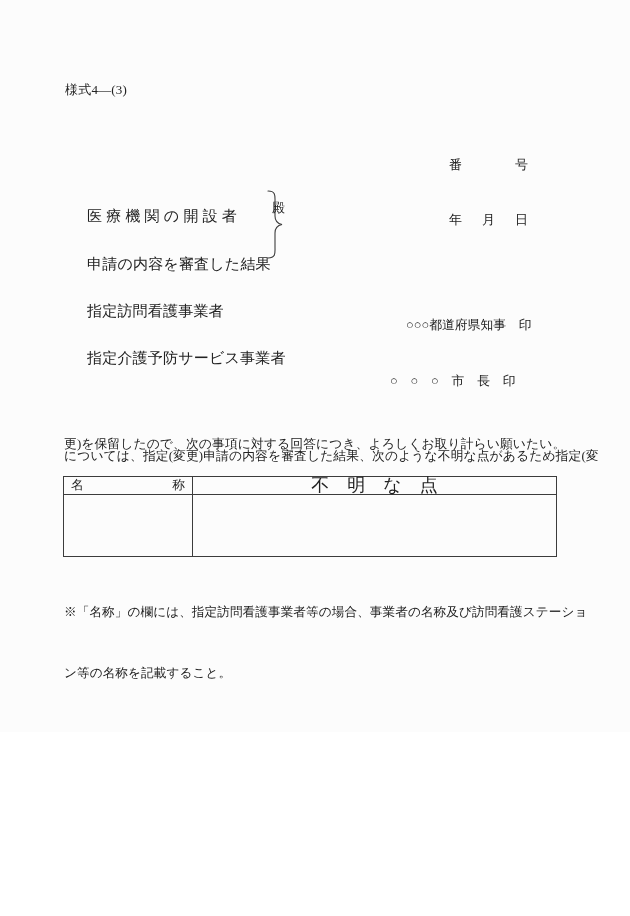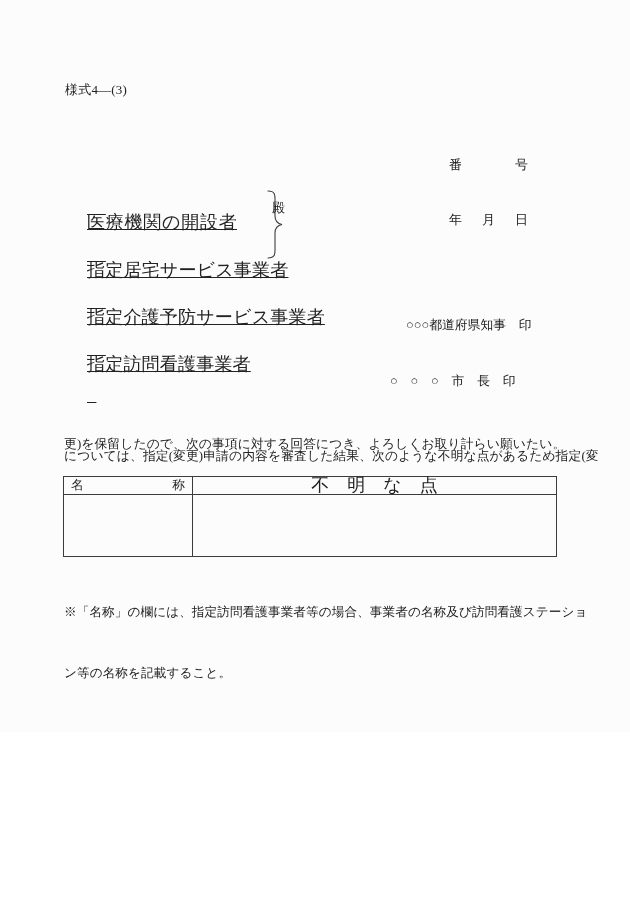--- a/index.html
+++ b/index.html
@@ -12,21 +12,21 @@
     overflow:hidden;
   }
   .abs { position:absolute; white-space:pre; }
   .t13 { font-size:13px; letter-spacing:0.2px; }
 
   
   .numblock { left:449px; top:120px; width:79px; }
   .numrow { display:flex; justify-content:space-between; height:19px; font-size:13px; }
 
   
-  .addr { left:87px; top:184px; font-size:18px; line-height:15.7px; letter-spacing:0.2px;text-decoration:underline; }
+  .addr { left:87px; top:178px; font-size:15px; line-height:15.7px; letter-spacing:0.2px; }
   .addr-line { white-space:pre; }
   .addr-line.justify { width:150px; text-align:justify; text-align-last:justify; }
 
   .brace-wrap { left:251px; top:172px; }
   .honorific { left:272px; top:199px; font-size:13px; }
 
   
   .signers { left:390px; top:279px; font-size:12.8px; line-height:18.5px; }
 
   
@@ -71,23 +71,23 @@
     </div>
     <div class="numrow">
       <span>年</span>
       <span>月</span>
       <span>日</span>
     </div>
   </div>
 
   <div class="abs addr">
     <div class="addr-line justify">医療機関の開設者</div>
-    <div class="addr-line">指定居宅サービス事業者</div>
+    <div class="addr-line">申請の内容を審査した結果</div>
+    <div class="addr-line">指定訪問看護事業者</div>
     <div class="addr-line">指定介護予防サービス事業者</div>
-    <div class="addr-line">指定訪問看護事業者</div>
   </div>
 
   <div class="abs brace-wrap">
     <svg width="16" height="69" viewBox="0 0 16 69">
       <path d="M1,1 C9,1 8,6 8,12 L8,26 C8,31 10,33.5 15,34.5 C10,35.5 8,38 8,43 L8,57 C8,63 9,68 1,68" fill="none" stroke="#3c3c3c" stroke-width="1.1" stroke-linecap="round"></path>
     </svg>
   </div>
 
   <div class="abs honorific">殿</div>
 

